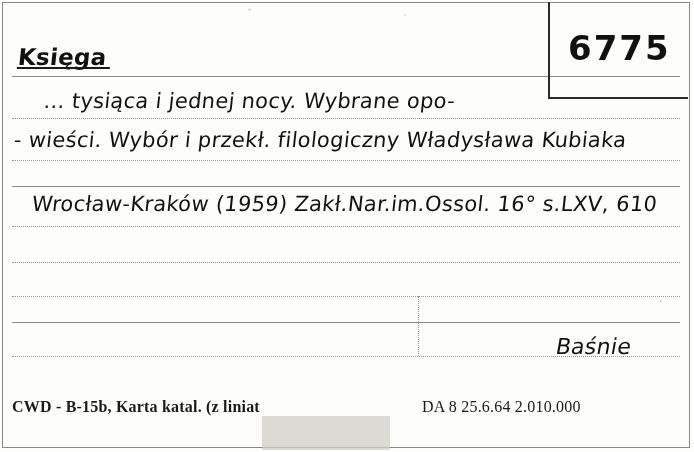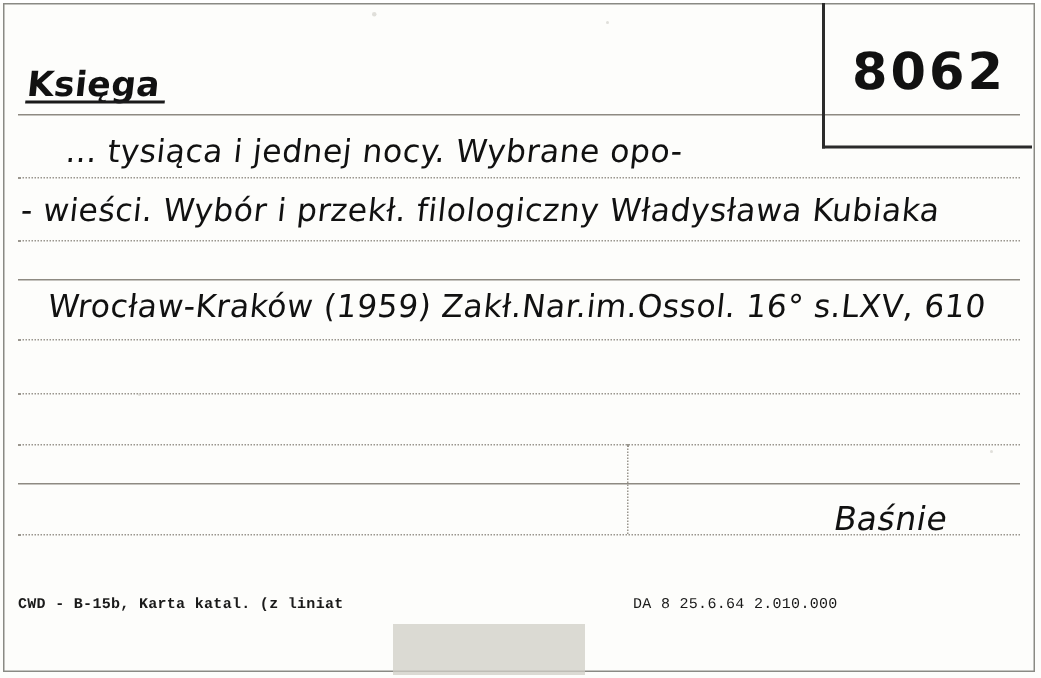--- a/index.html
+++ b/index.html
@@ -111,22 +111,22 @@
   }
   #line5 {
     left: 556px;
     top: 334px;
     font-size: 22px;
     transform: skewX(-10deg);
   }
   
   .printed {
     position: absolute;
-    font-family: Liberation Mono, monospace;
-    font-size: 10px;
+    font-family: Liberation Serif, serif;
+    font-size: 16px;
     font-weight: 700;
     color: #1a1a1a;
     letter-spacing: 0.2px;
     white-space: nowrap;
   }
   #footer-left {
     left: 12px;
     top: 398px;
   }
   #footer-right {
@@ -168,21 +168,21 @@
   <div class="rule" style="top:262px;"></div>
   <div class="rule" style="top:296px;"></div>
   <div class="rule solid" style="top:322px;"></div>
   <div class="rule" style="top:356px;"></div>
 
   <div style="position:absolute; left:418px; top:296px; height:60px; border-left:1px dotted #9a968e;"></div>
 
   <div class="callnum-vline"></div>
   <div class="callnum-hline"></div>
 
-  <div class="hand" id="callnumber">8062</div>
+  <div class="hand" id="callnumber">6775</div>
   <div class="hand slant" id="line1">Księga</div>
   <div class="hand slant" id="line2">... tysiąca i jednej nocy. Wybrane opo-</div>
   <div class="hand slant" id="line3">- wieści. Wybór i przekł. filologiczny Władysława Kubiaka</div>
   <div class="hand slant" id="line4">Wrocław-Kraków (1959)  Zakł.Nar.im.Ossol. 16° s.LXV, 610</div>
   <div class="hand" id="line5">Baśnie</div>
 
   <div class="printed" id="footer-left">CWD - B-15b, Karta katal. (z liniat</div>
   <div class="printed" id="footer-right">DA 8 25.6.64 2.010.000</div>
 
   <div class="smudge"></div>

